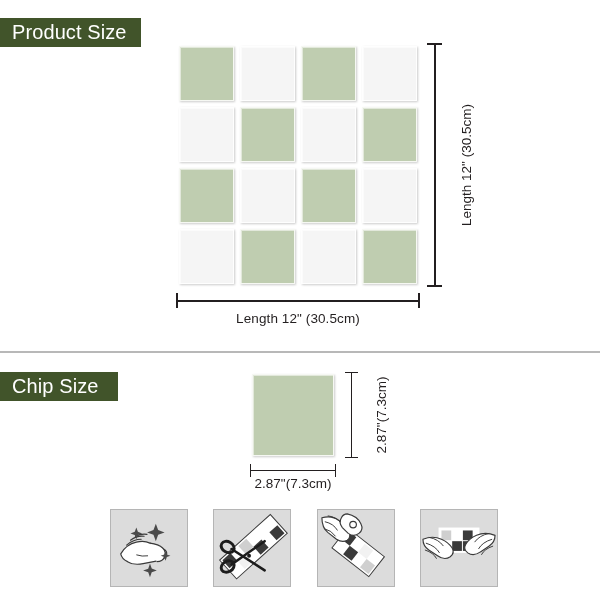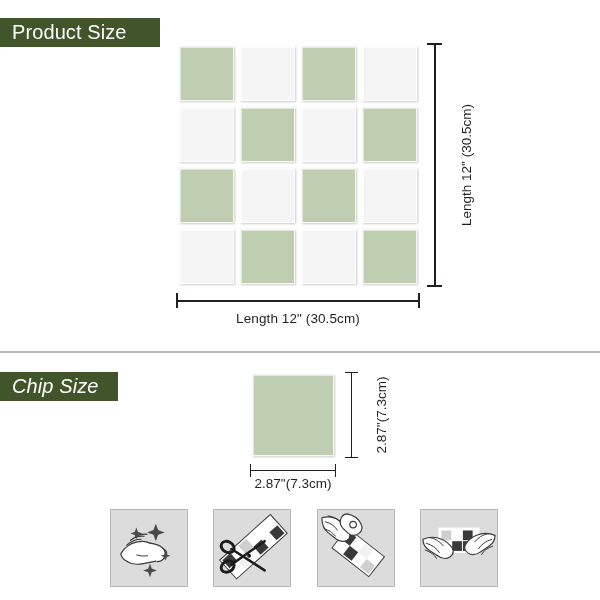--- a/index.html
+++ b/index.html
@@ -23,22 +23,22 @@
     background: #41542a;
     color: #ffffff;
     font-size: 20px;
     line-height: 29px;
     height: 29px;
     padding: 0 14px 0 12px;
     letter-spacing: .1px;
     white-space: nowrap;
     box-sizing: border-box;
   }
-  #badge-product { left: 0; top: 18px; width: 160px; }
-  #badge-chip    { left: 0; top: 372px; width: 118px; font-style: italic; }
+  #badge-product { left: 0; top: 18px; width: 141px; }
+  #badge-chip    { left: 0; top: 372px; width: 118px; }
 
   
   .divider {
     position: absolute;
     left: 0; top: 351px;
     width: 600px; height: 2px;
     background: #b8b8b8;
   }
 
   

